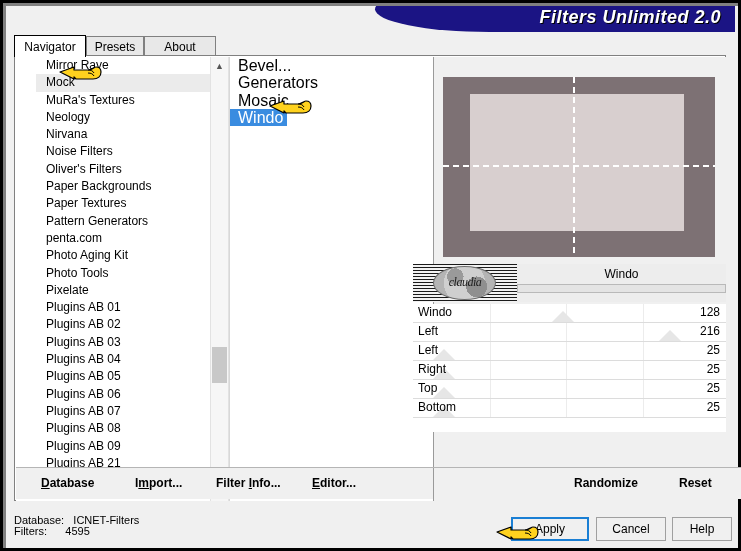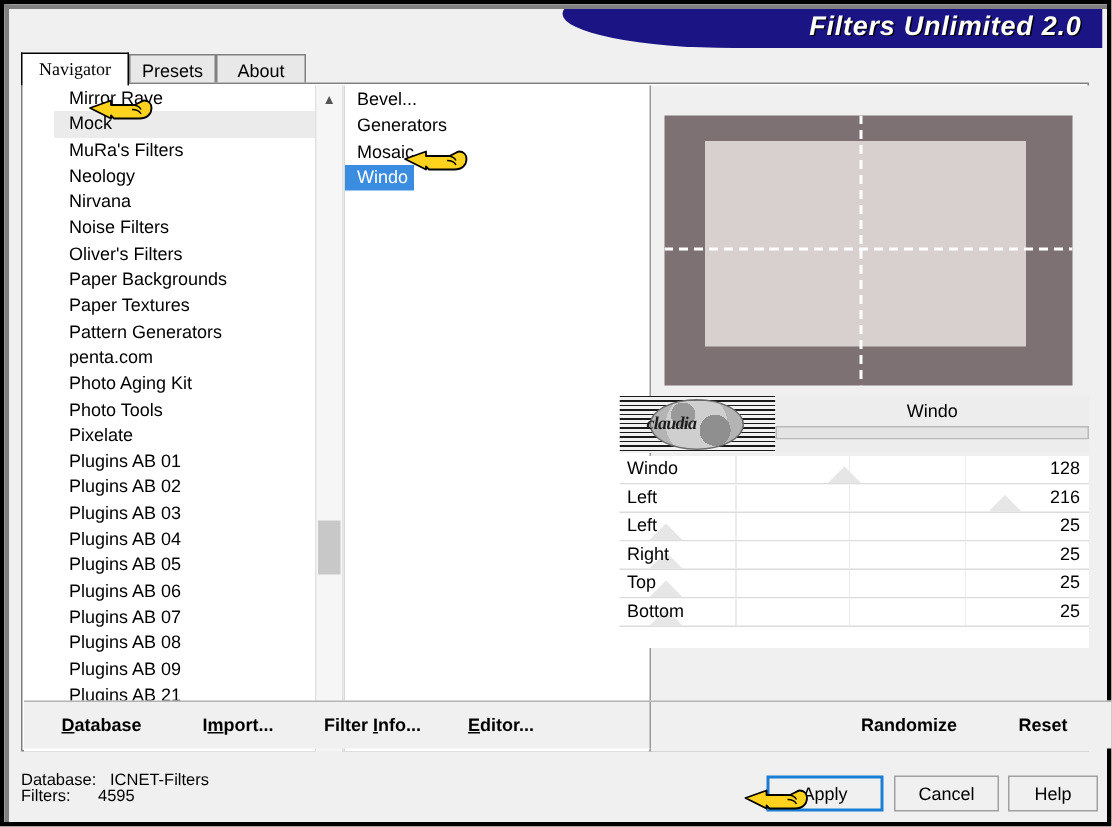--- a/index.html
+++ b/index.html
@@ -110,21 +110,21 @@
   }
 
   
   #mid-list{
     position:absolute;left:214px;top:1px;width:203px;height:444px;
     background:#ffffff;overflow:hidden;
     border-left:1px solid #d8d8d8;
   }
   .mitem{
     position:relative;height:17.3px;line-height:17.3px;
-    padding-left:8px;font-size:12px;color:#000;white-space:nowrap;
+    padding-left:8px;font-size:16px;color:#000;white-space:nowrap;
     cursor:default;display:inline-block;
   }
   .mitem.sel{background:#3a8ce0;color:#ffffff;padding-right:4px;}
   .mrow{height:17.3px;}
 
   
   #right-div{
     position:absolute;left:418px;top:1px;width:1px;height:444px;background:#9a9a9a;
   }
 
@@ -169,21 +169,21 @@
     border-radius:50%;
     background:
       radial-gradient(circle at 35% 30%, #9a9a9a 0 18%, transparent 18%),
       radial-gradient(circle at 70% 62%, #8f8f8f 0 22%, transparent 22%),
       radial-gradient(circle at 50% 50%, #cfcfcf 0 60%, #b4b4b4 60% 100%);
     border:1px solid #6b6b6b;
     box-sizing:border-box;
   }
   #logo-word{
     position:absolute;left:18px;top:11px;width:68px;
-    font-size:12px;font-weight:bold;font-style:italic;
+    text-align:center;font-size:12px;font-weight:normal;font-style:italic;
     color:#1c1c1c;letter-spacing:-.5px;
     font-family:"Liberation Serif", serif;
   }
   #hdr-title{
     position:absolute;left:104px;top:0;width:209px;height:20px;
     background:#ededed;
     display:flex;align-items:center;justify-content:center;
     font-size:12px;color:#000;
   }
   #hdr-bar{
@@ -265,37 +265,37 @@
   <div id="inner-bevel"></div>
 
   <div id="titlebar">
     <div id="title-swoosh"></div>
     <div id="title-text">Filters Unlimited 2.0</div>
   </div>
 
   <div id="client">
 
     <div id="tabstrip">
-      <div class="tab active" style="left:0;width:72px;font-family:Liberation Serif, serif;">
+      <div class="tab active" style="left:0;width:72px;">
         <span>Navigator</span>
       </div>
       <div class="tab" style="left:72px;width:58px;">
         <span>Presets</span>
       </div>
-      <div class="tab" style="left:130px;width:60px;">
+      <div class="tab" style="left:130px;width:72px;">
         <span>About</span>
       </div>
     </div>
 
     <div id="panel">
 
       <div id="left-list">
         <div class="litem">Mirror Rave</div>
         <div class="litem sel-soft">Mock</div>
-        <div class="litem">MuRa's Filters</div>
+        <div class="litem">MuRa's Textures</div>
         <div class="litem">Neology</div>
         <div class="litem">Nirvana</div>
         <div class="litem">Noise Filters</div>
         <div class="litem">Oliver's Filters</div>
         <div class="litem">Paper Backgrounds</div>
         <div class="litem">Paper Textures</div>
         <div class="litem">Pattern Generators</div>
         <div class="litem">penta.com</div>
         <div class="litem">Photo Aging Kit</div>
         <div class="litem">Photo Tools</div>

